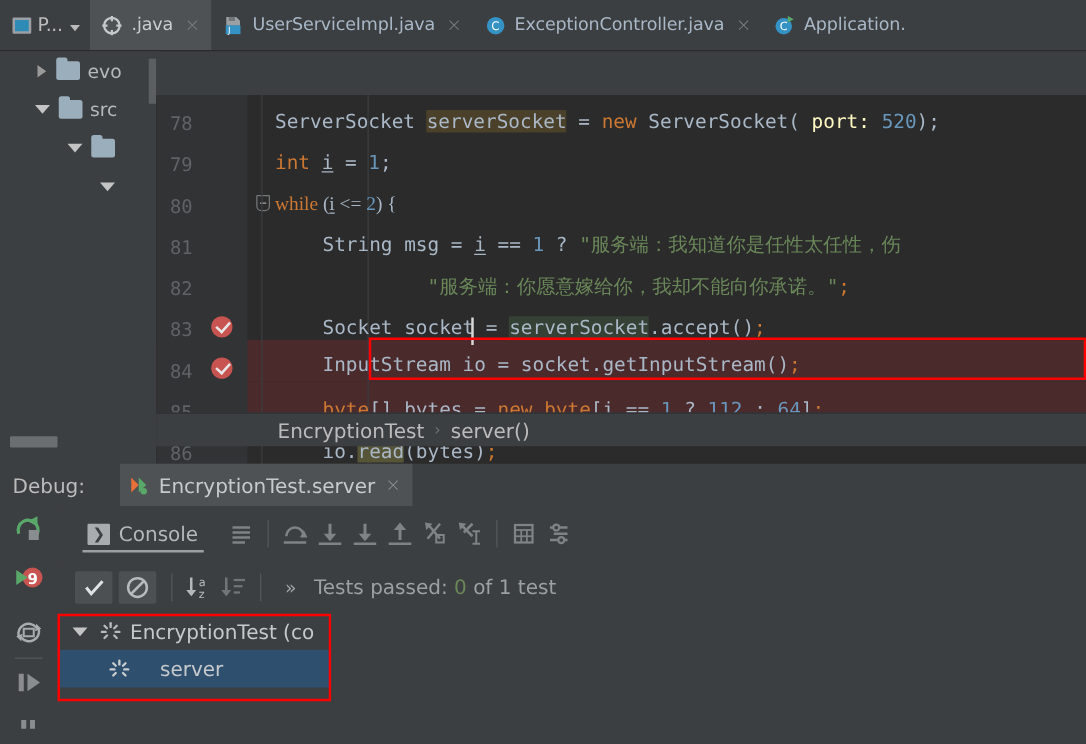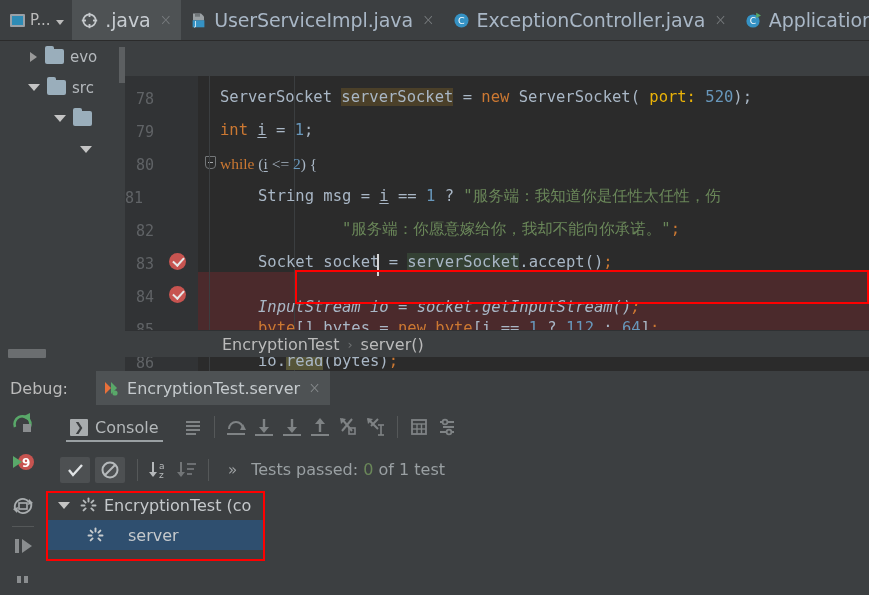--- a/index.html
+++ b/index.html
@@ -35,21 +35,21 @@
   .caret-dn {
     width: 0; height: 0; border-left: 4px solid transparent; border-right: 4px solid transparent;
     border-top: 5px solid #bbbbbb; margin-left: 1px; margin-top: 4px;
   }
   .tab {
     display: flex; align-items: center; gap: 7px;
     height: 41px; padding: 0 9px;
     flex: 0 0 auto; white-space: nowrap;
   }
   .tab.sel { background: #4e5254; }
-  .tab .tlabel { font-size: 19px; color: #a9b7c6; letter-spacing: -0.1px; }
+  .tab .tlabel { font-size: 14px; color: #a9b7c6; letter-spacing: -0.1px; }
   .tab.sel .tlabel { color: #c8cdd2; }
   .tab .xbtn {
     font-size: 15px; color: #7a7e80; line-height: 1; margin-left: 2px; font-weight: 300;
   }
   
   .ico { width: 17px; height: 17px; flex: 0 0 auto; position: relative; }
   .ico-target { }
   .ico-java { }
   .ico-class { }
   .ico-classrun { }
@@ -120,21 +120,21 @@
     position: absolute; width: 2px; background: #d6d6d6;
   }
   .redbox {
     position: absolute; border: 2px solid #ff0000; pointer-events: none;
   }
   
   .t-plain { color: #a9b7c6; }
   .t-kw    { color: #cc7832; }
   .t-num   { color: #6897bb; }
   .t-str   { color: #6a8759; }
-  .t-hint  { color: #eab308; }
+  .t-hint  { color: #fef9c3; }
   .t-under { text-decoration: underline; text-underline-offset: 2px; }
 
   
   .breadcrumb {
     position: absolute; left: 125px; top: 330px; width: 744px; height: 27px;
     background: #3c3f41; display: flex; align-items: center; padding-left: 97px; gap: 8px;
     border-top: 1px solid #2f3133;
   }
   .bc-item { color: #bbbbbb; font-size: 16px; }
   .bc-sep { color: #6e7173; font-size: 13px; }
@@ -290,21 +290,21 @@
 
   <div class="editor">
 
     <div class="bp-band" style="top:196px;height:33px;"></div>
     <div class="bp-band" style="top:229px;height:32px;"></div>
 
     <div class="gutter">
       <div class="ln" style="top:14px;">78</div>
       <div class="ln" style="top:47px;">79</div>
       <div class="ln" style="top:80px;">80</div>
-      <div class="ln" style="top:113px;text-align:center;">81</div>
+      <div class="ln" style="top:113px;">81</div>
       <div class="ln" style="top:146px;">82</div>
       <div class="ln" style="top:179px;">83</div>
       <div class="ln" style="top:212px;text-align:right;">84</div>
       <div class="ln" style="top:245px;">85</div>
       <div class="ln" style="top:278px;">86</div>
       <div class="bp" style="top:177px;"></div>
       <div class="bp" style="top:210px;"></div>
       <div class="fold-marker" style="left:80px;top:80px;"></div>
     </div>
 
@@ -318,21 +318,21 @@
 
       <div class="codeline" style="top:80px;left:22px;font-family:Liberation Serif, serif;"><span class="t-kw">while</span><span class="t-plain"> (</span><span class="t-plain t-under">i</span><span class="t-plain"> &lt;= </span><span class="t-num">2</span><span class="t-plain">) {</span></div>
 
       <div class="codeline" style="top:113px;left:60px;"><span class="t-plain">String msg = </span><span class="t-plain t-under">i</span><span class="t-plain"> == </span><span class="t-num">1</span><span class="t-plain"> ? </span><span class="t-str">"服务端：我知道你是任性太任性，伤</span></div>
 
       <div class="codeline" style="top:146px;left:144px;"><span class="t-str">"服务端：你愿意嫁给你，我却不能向你承诺。"</span><span class="t-kw">;</span></div>
 
       <div class="codeline" style="top:179px;left:60px;"><span class="t-plain">Socket socket = </span><span class="t-plain hl-sel">serverSocket</span><span class="t-plain">.accept</span><span class="t-plain">()</span><span class="t-kw">;</span></div>
       <div class="caret-bar" style="top:178px;left:179px;height:22px;"></div>
 
-      <div class="codeline" style="top:224px;left:60px;font-style:italic;"><span class="t-plain">InputStream io = socket.getInputStream()</span><span class="t-kw">;</span></div>
+      <div class="codeline" style="top:209px;left:60px;"><span class="t-plain">InputStream io = socket.getInputStream()</span><span class="t-kw">;</span></div>
 
       <div class="codeline" style="top:245px;left:60px;"><span class="t-kw">byte</span><span class="t-plain">[] bytes = </span><span class="t-kw">new</span><span class="t-plain"> </span><span class="t-kw">byte</span><span class="t-plain">[</span><span class="t-plain t-under">i</span><span class="t-plain"> == </span><span class="t-num">1</span><span class="t-plain"> ? </span><span class="t-num">112</span><span class="t-plain"> : </span><span class="t-num">64</span><span class="t-plain">]</span><span class="t-kw">;</span></div>
 
       <div class="codeline" style="top:278px;left:60px;"><span class="t-plain">io.</span><span class="t-plain hl-read">read</span><span class="t-plain">(bytes)</span><span class="t-kw">;</span></div>
     </div>
 
     <div class="redbox" style="left:170px;top:194px;width:574px;height:34px;"></div>
   </div>
 
   <div class="breadcrumb">

